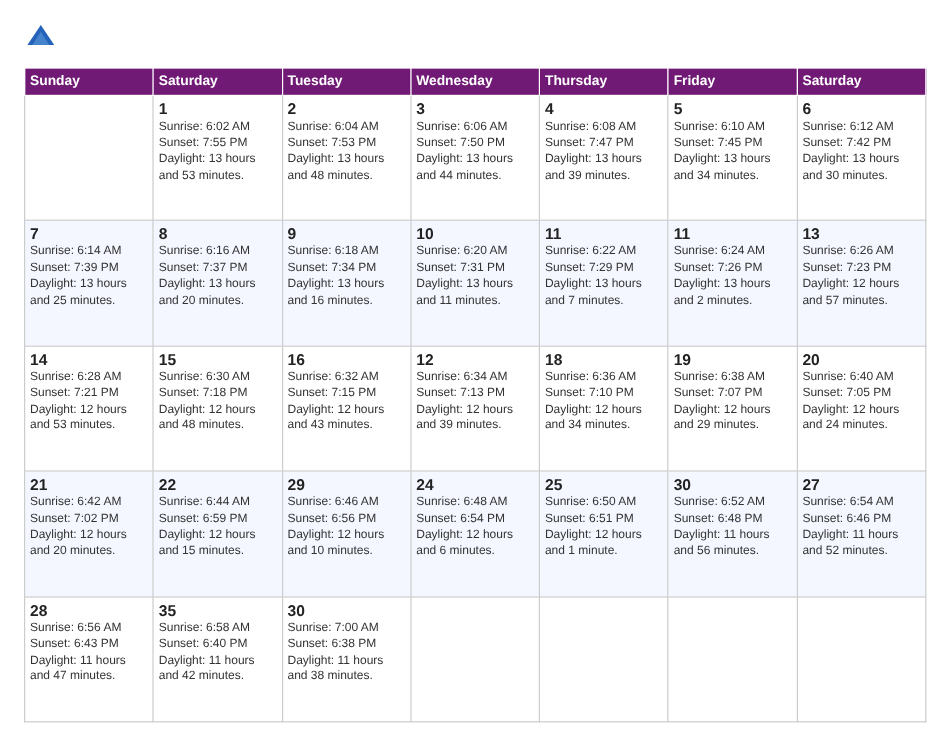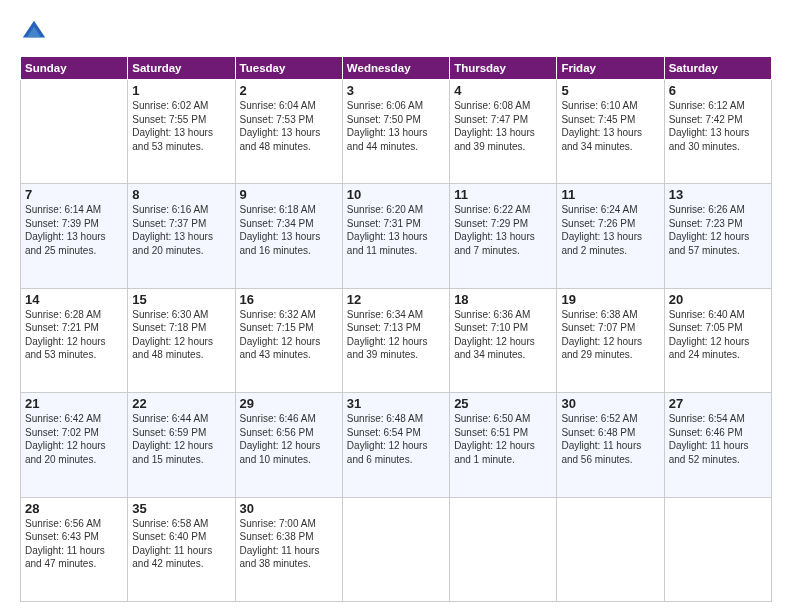--- a/index.html
+++ b/index.html
@@ -316,21 +316,21 @@
       </td>
           <td>
         <span class="day-number">29</span>
         <div class="day-info">
           Sunrise: 6:46 AM<br>
           Sunset: 6:56 PM<br>
           Daylight: 12 hours and 10 minutes.
         </div>
       </td>
           <td>
-        <span class="day-number">31</span>
+        <span class="day-number">24</span>
         <div class="day-info">
           Sunrise: 6:48 AM<br>
           Sunset: 6:54 PM<br>
           Daylight: 12 hours and 6 minutes.
         </div>
       </td>
           <td>
         <span class="day-number">25</span>
         <div class="day-info">
           Sunrise: 6:50 AM<br>

